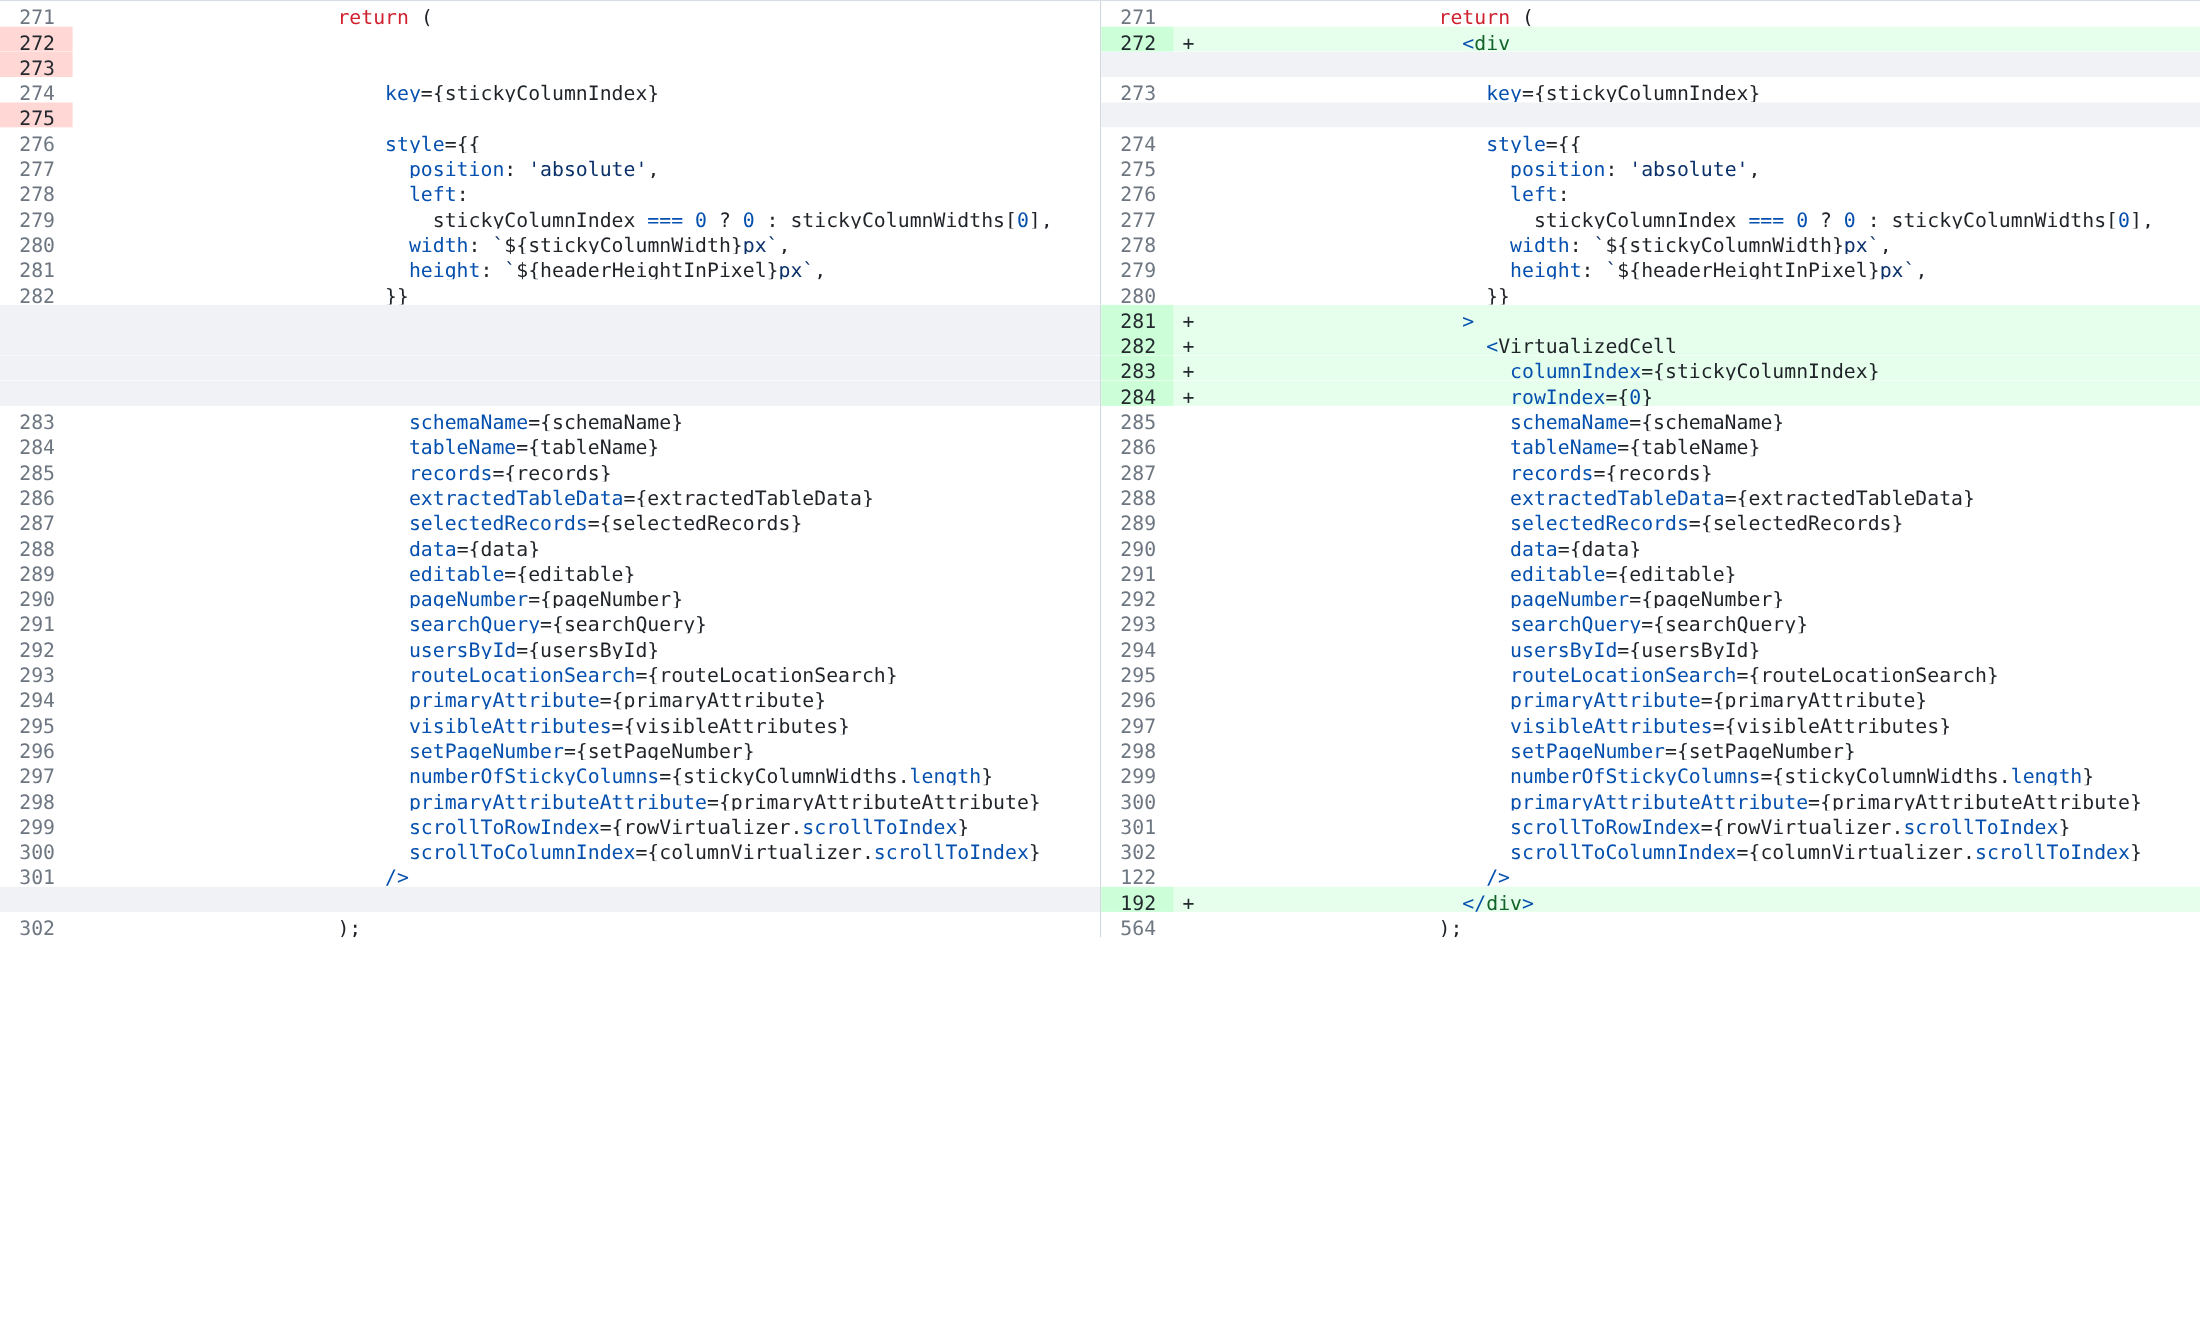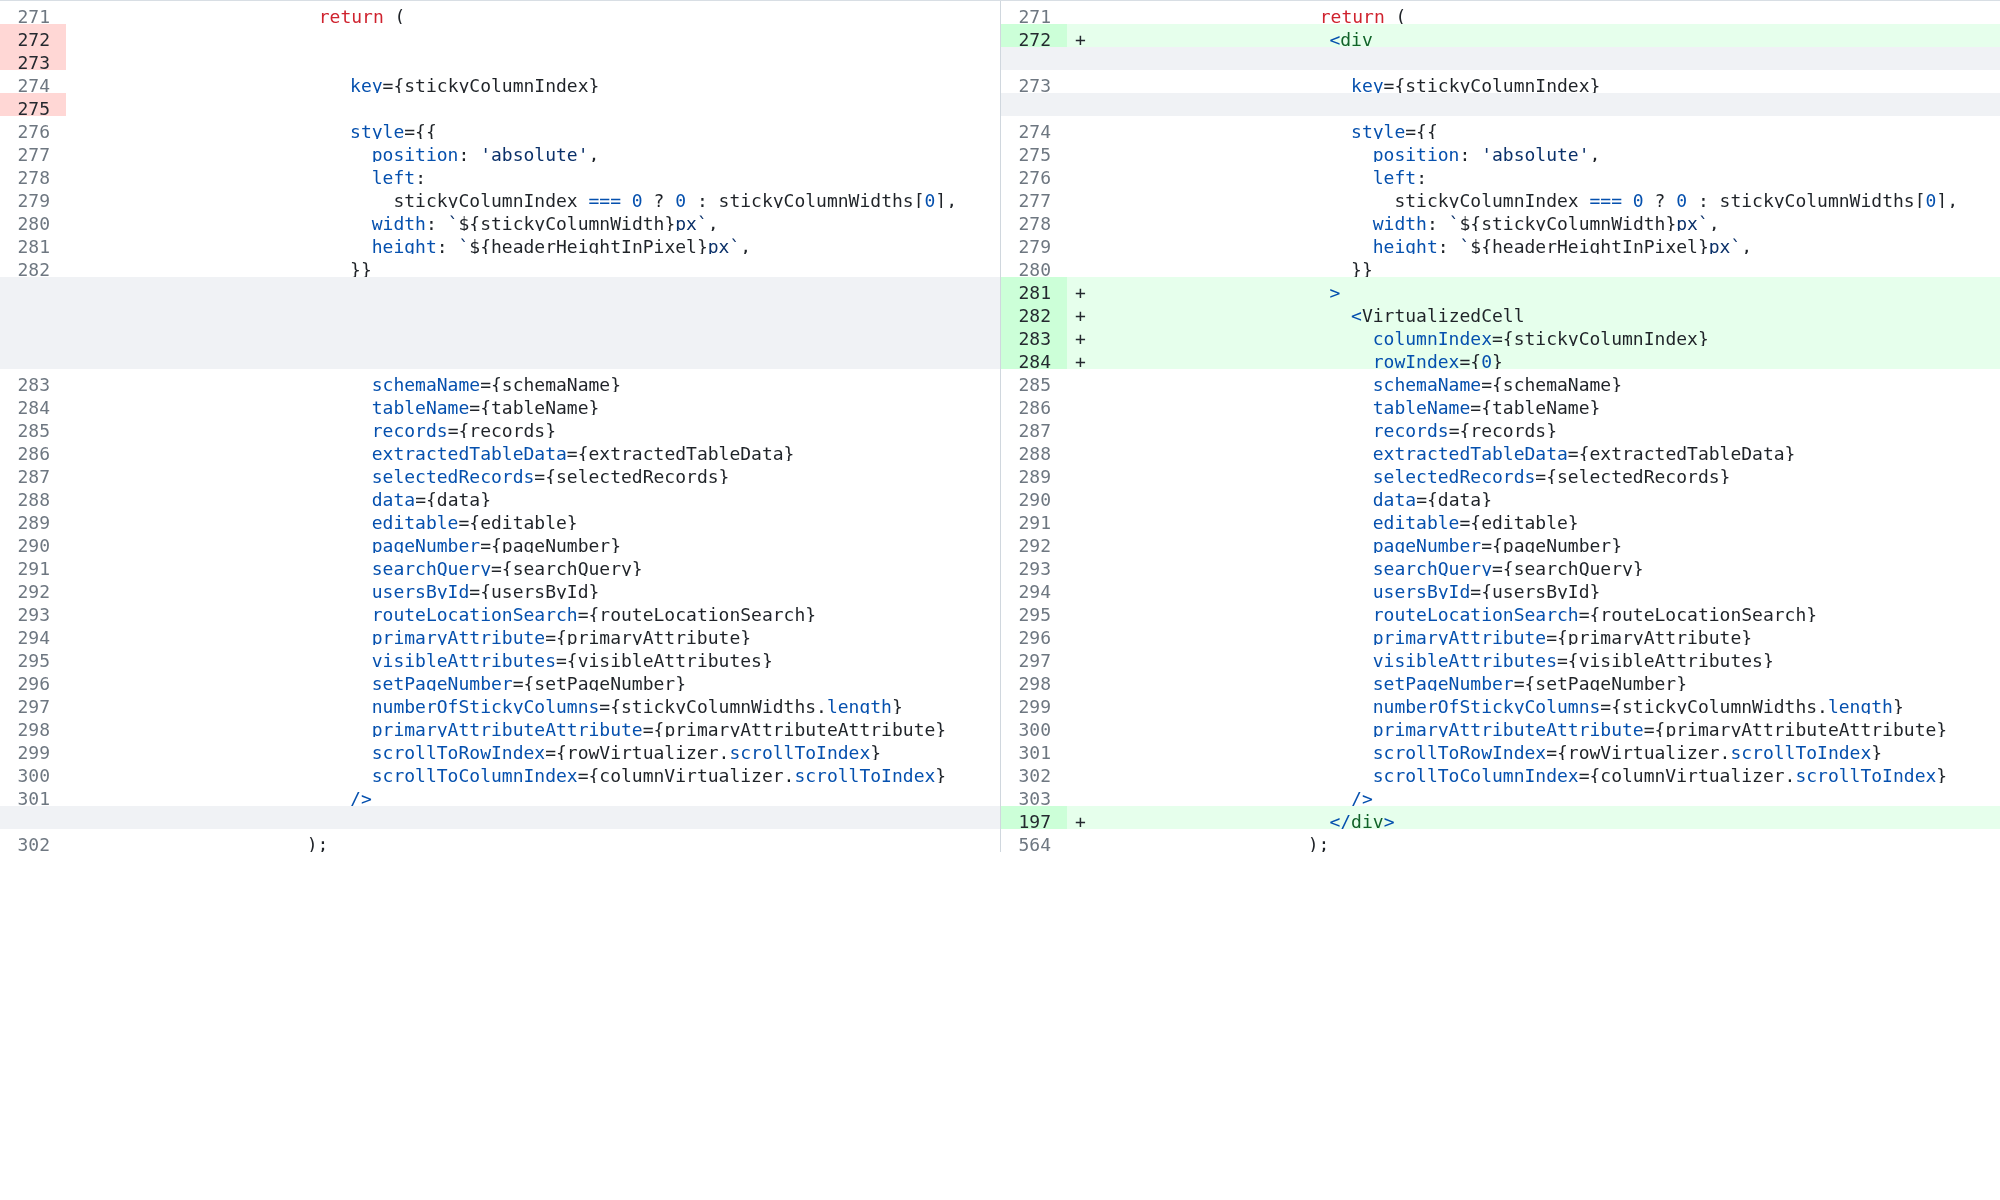--- a/index.html
+++ b/index.html
@@ -20,21 +20,21 @@
     cursor:pointer;user-select:none;
   }
   .codecell{flex:1;white-space:pre;font-size:18px;line-height:32.405px;overflow:hidden;}
   .marker{display:inline-block;width:24px;padding-left:8px;box-sizing:border-box;color:var(--changed_num_color,#24292f);}
   .num.del{background:var(--del_num_bg,#ffd7d5);color:var(--changed_num_color,#24292f);}
   .codecell.del{background:var(--del_line_bg,#ffebe9);margin-top:33px;}
   .num.add{background:var(--add_num_bg,#ccffd8);color:var(--changed_num_color,#24292f);}
   .codecell.add{background:var(--add_line_bg,#e6ffec);}
   .pane.empty .filler{width:100%;height:100%;background:var(--empty_bg,#f0f2f5);}
   .tok-p{color:var(--plain,#1f2328);}
-  .tok-k{color:var(--keyword,#cf222e);margin-left:12px;}
+  .tok-k{color:var(--keyword,#cf222e);}
   .tok-b{color:var(--blue,#0550ae);}
   .tok-g{color:var(--green,#116329);}
   .tok-s{color:var(--string,#0a3069);}
 </style>
 </head>
 <body>
 
 <div id="diff" class="diff">
     <div class="row">
       <div class="pane left">
@@ -369,30 +369,30 @@
         <div class="num ctx">302</div>
         <div class="codecell ctx"><span class="marker"> </span><span class="codetext"><span class="tok-p">                          </span><span class="tok-b">scrollToColumnIndex</span><span class="tok-p">={columnVirtualizer.</span><span class="tok-b">scrollToIndex</span><span class="tok-p">}</span></span></div>
       </div>
     </div>
     <div class="row">
       <div class="pane left">
         <div class="num ctx">301</div>
         <div class="codecell ctx"><span class="marker"> </span><span class="codetext"><span class="tok-p">                        </span><span class="tok-b">/&gt;</span></span></div>
       </div>
       <div class="pane right">
-        <div class="num ctx">303</div>
+        <div class="num ctx">122</div>
         <div class="codecell ctx"><span class="marker"> </span><span class="codetext"><span class="tok-p">                        </span><span class="tok-b">/&gt;</span></span></div>
       </div>
     </div>
     <div class="row">
       <div class="pane left empty">
         <div class="filler"></div>
       </div>
       <div class="pane right">
-        <div class="num add">197</div>
+        <div class="num add">192</div>
         <div class="codecell add"><span class="marker">+</span><span class="codetext"><span class="tok-p">                      </span><span class="tok-b">&lt;/</span><span class="tok-g">div</span><span class="tok-b">&gt;</span></span></div>
       </div>
     </div>
     <div class="row">
       <div class="pane left">
         <div class="num ctx">302</div>
         <div class="codecell ctx"><span class="marker"> </span><span class="codetext"><span class="tok-p">                    );</span></span></div>
       </div>
       <div class="pane right">
         <div class="num ctx">564</div>

